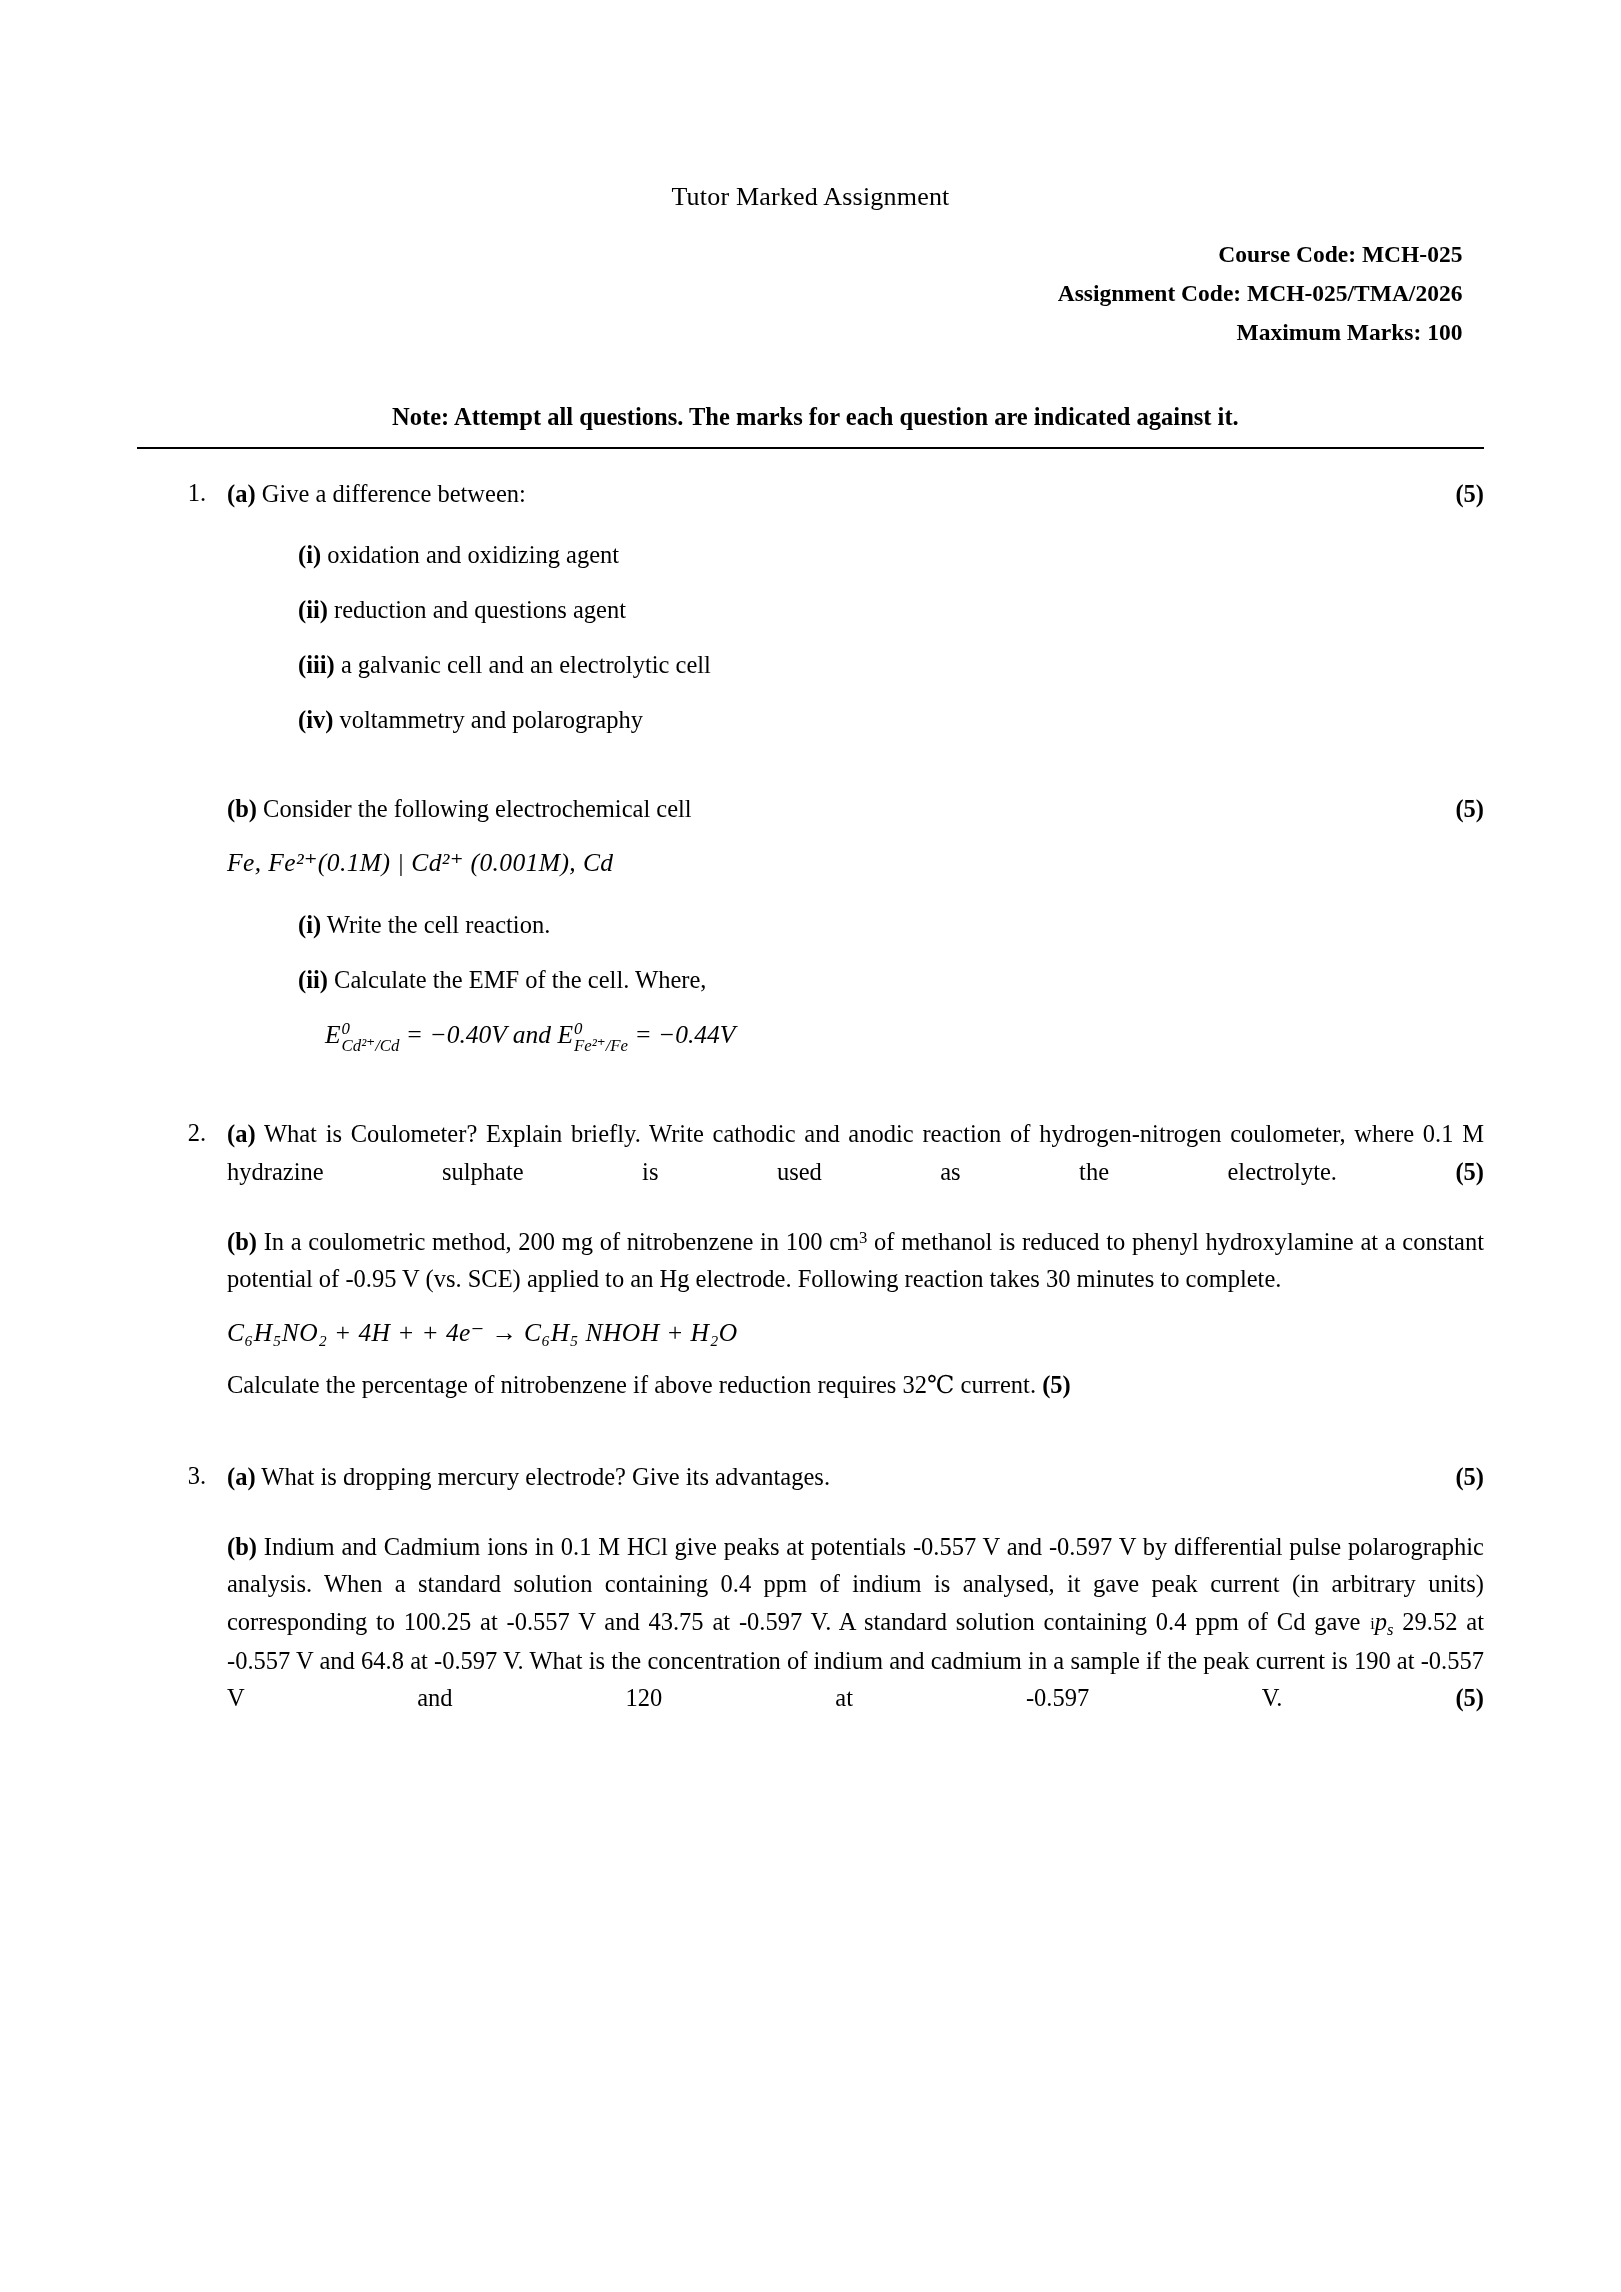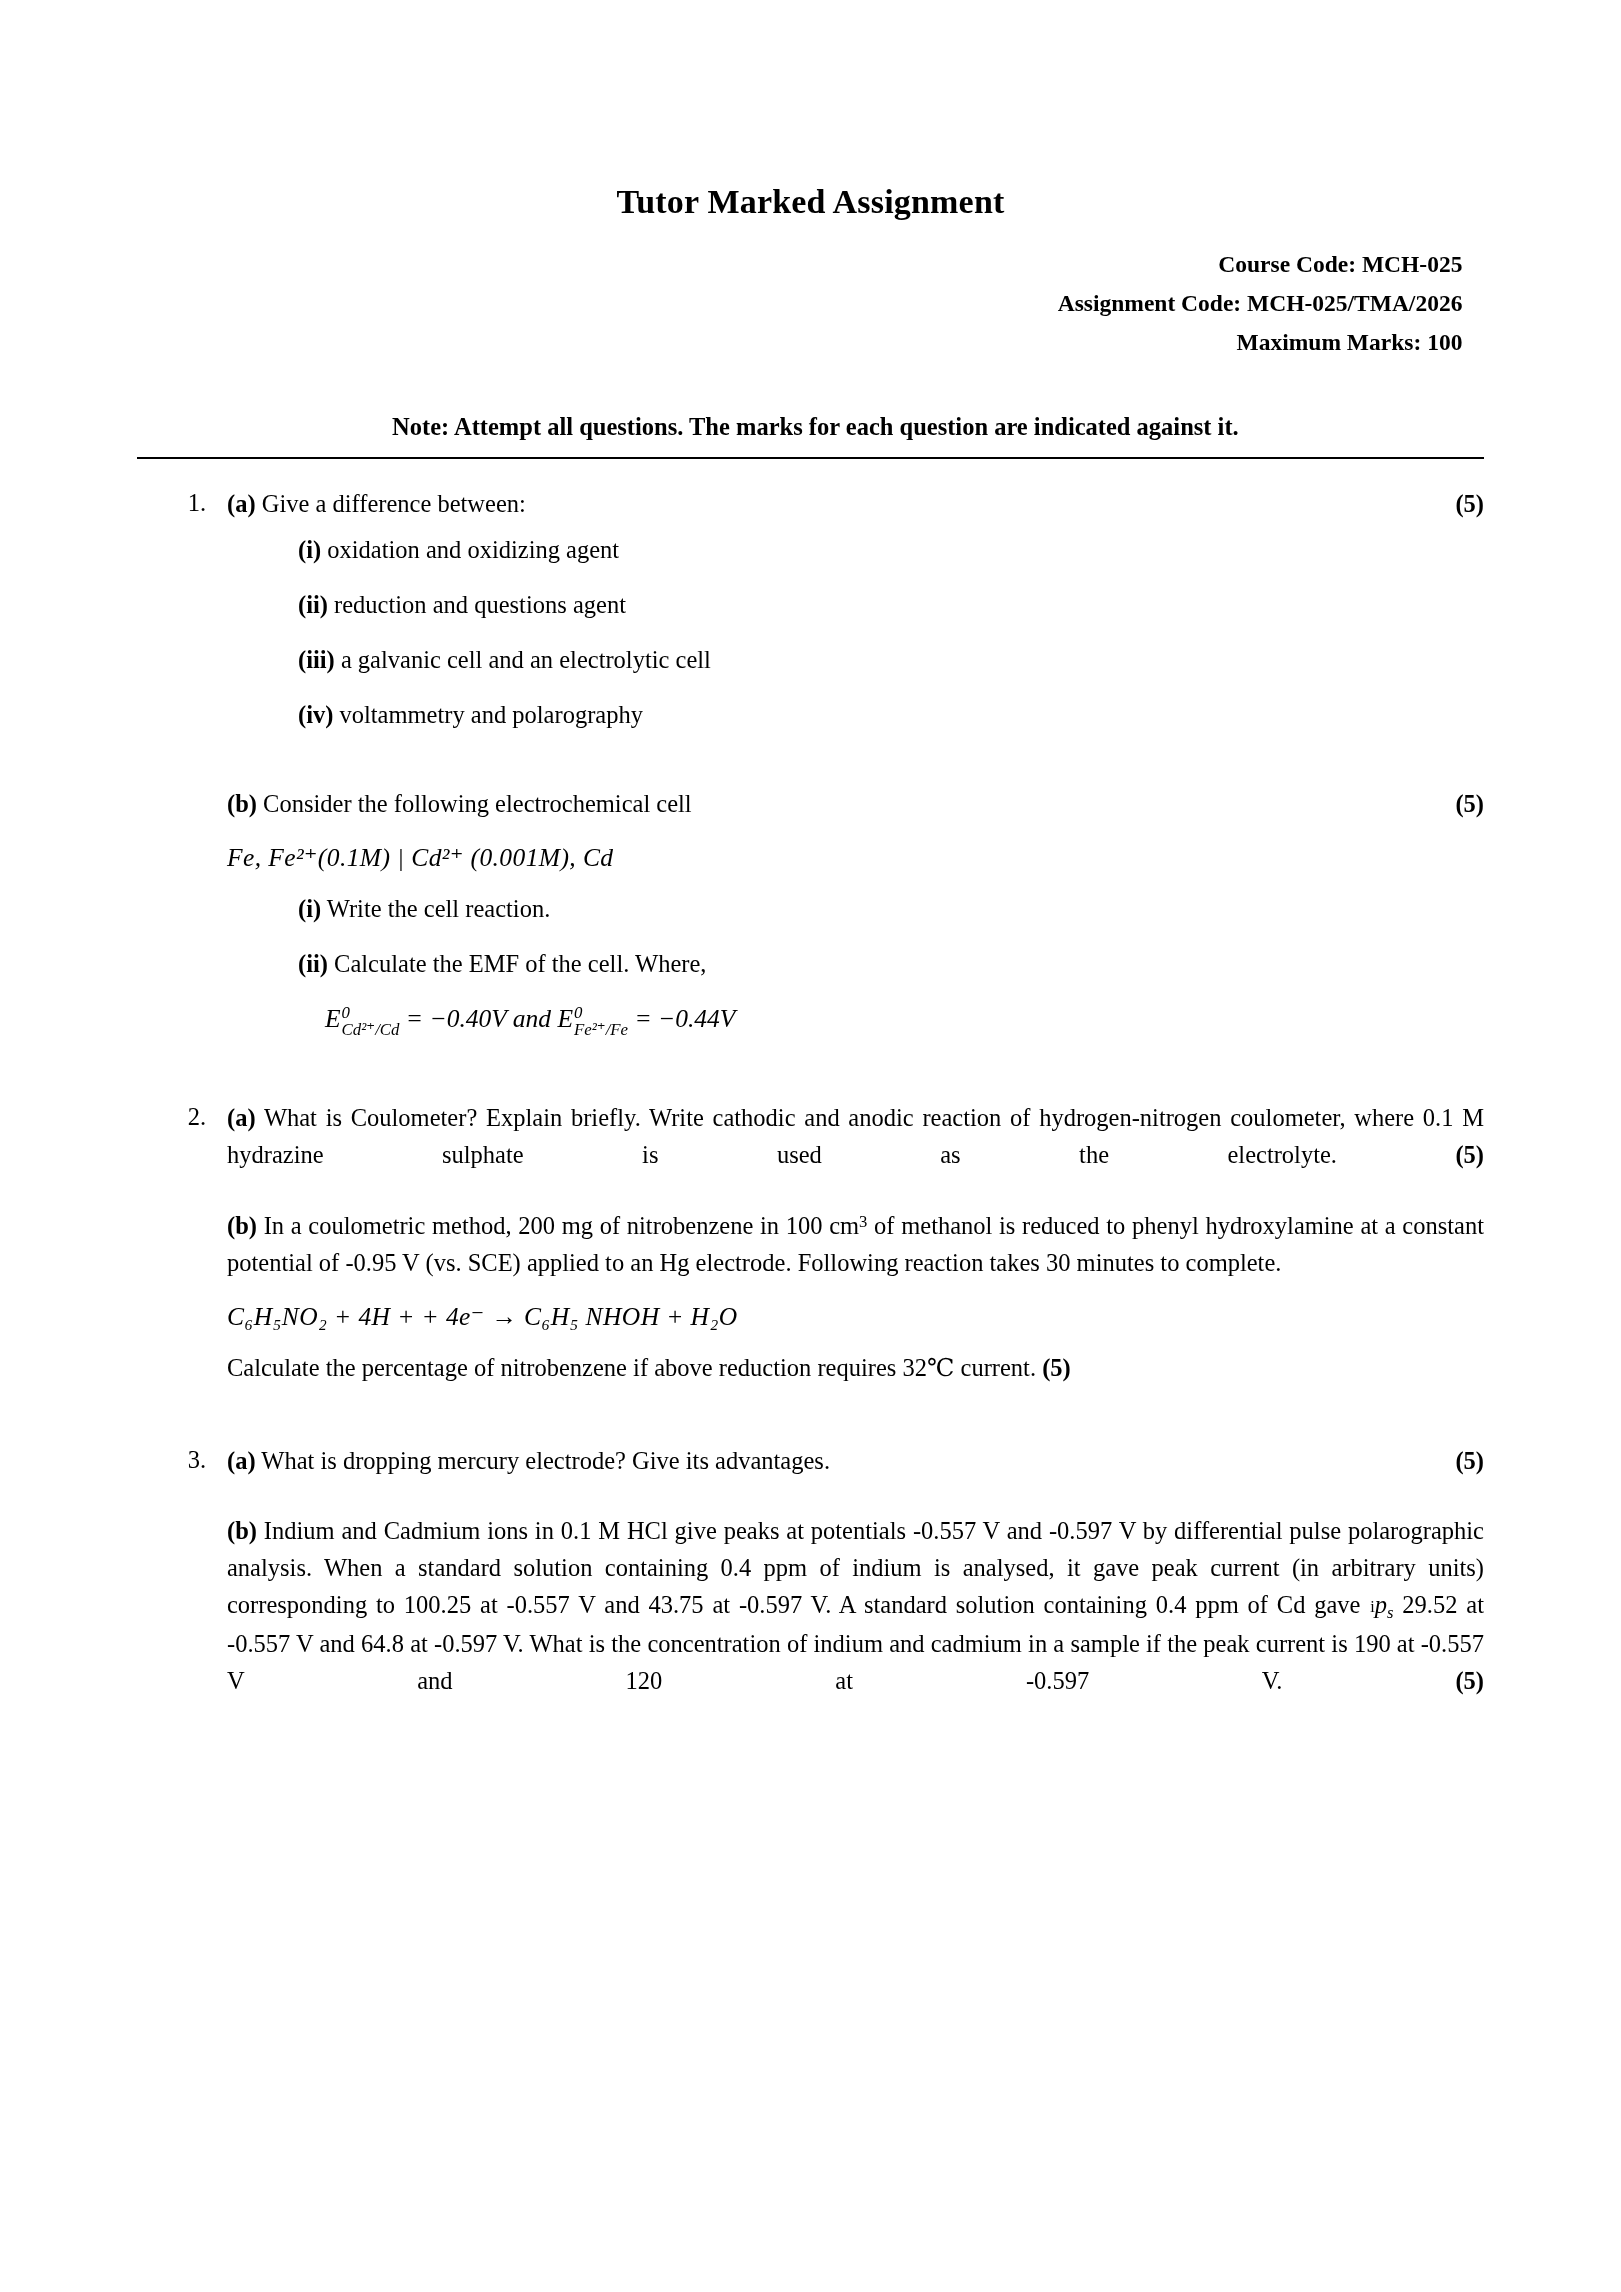--- a/index.html
+++ b/index.html
@@ -16,22 +16,22 @@
   }
   .page {
     width: 1621px;
     min-height: 2293px;
     box-sizing: border-box;
     padding: 181px 137px 59px 137px;
     position: relative;
   }
   .title-main {
     text-align: center;
-    font-size: 34px;
-    font-weight: bold;
+    font-size: 26px;
+    font-weight: normal;
     letter-spacing: 0.2px;
     line-height: 1.25;
   }
   .title-sub {
     text-align: center;
     font-size: 31px;
     font-weight: bold;
     margin-top: 15.7px;
     line-height: 1.25;
   }
@@ -92,21 +92,21 @@
   }
   .marks {
     font-weight: bold;
     float: right;
     margin-left: 19.6px;
   }
   .marks-inline {
     font-weight: bold;
   }
   .sub-list {
-    margin: 10px 0 0 0;
+    margin: 25px 0 0 0;
     padding-left: 71px;
   }
   .sub-item {
     font-size: 24.5px;
     line-height: 1.45;
     margin-bottom: 19.6px;
   }
   .sub-item .rn {
     font-weight: bold;
   }

